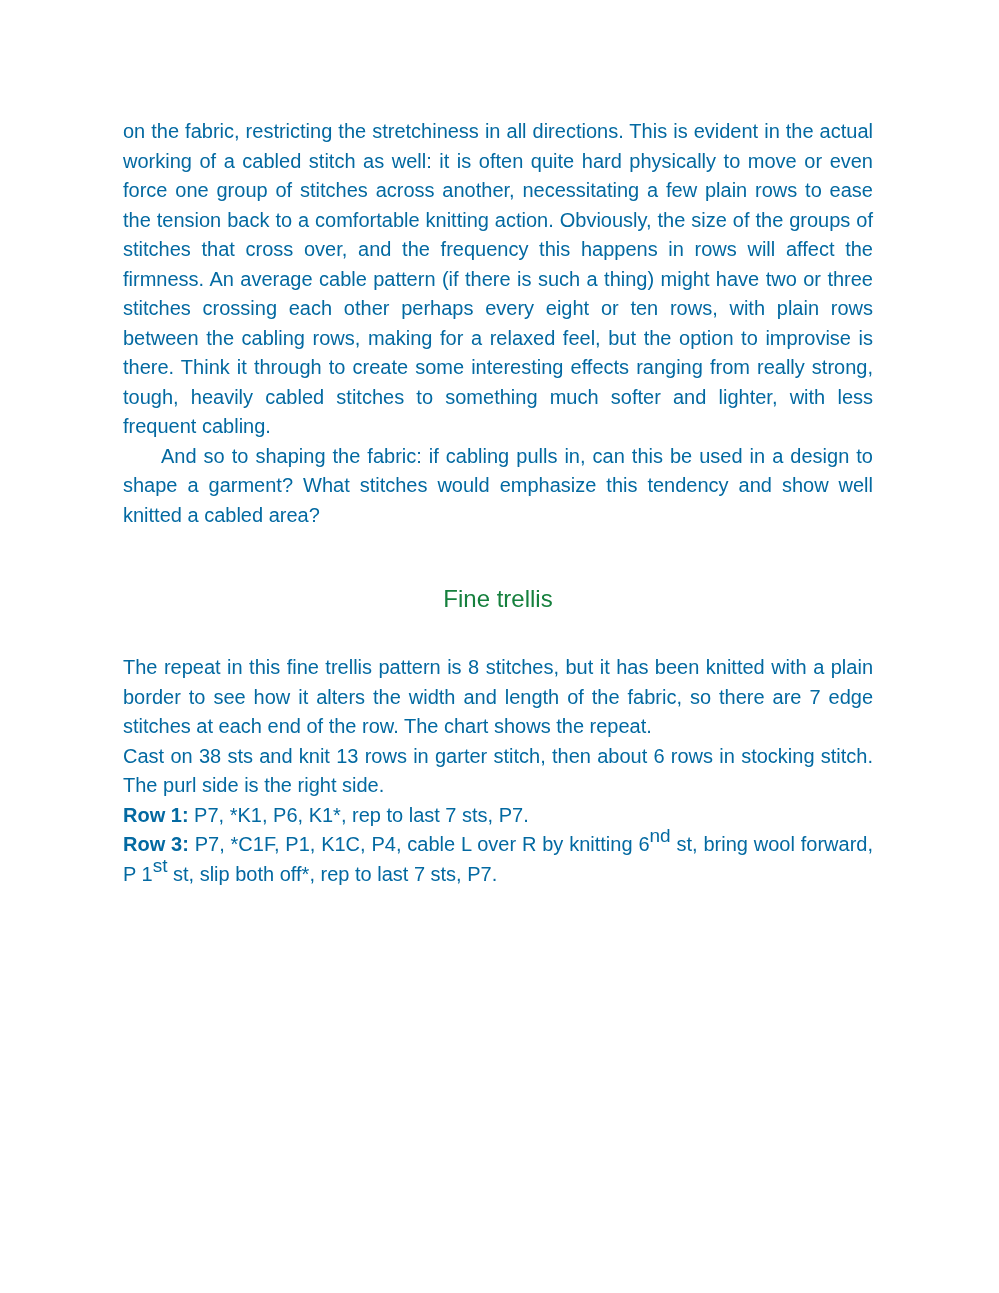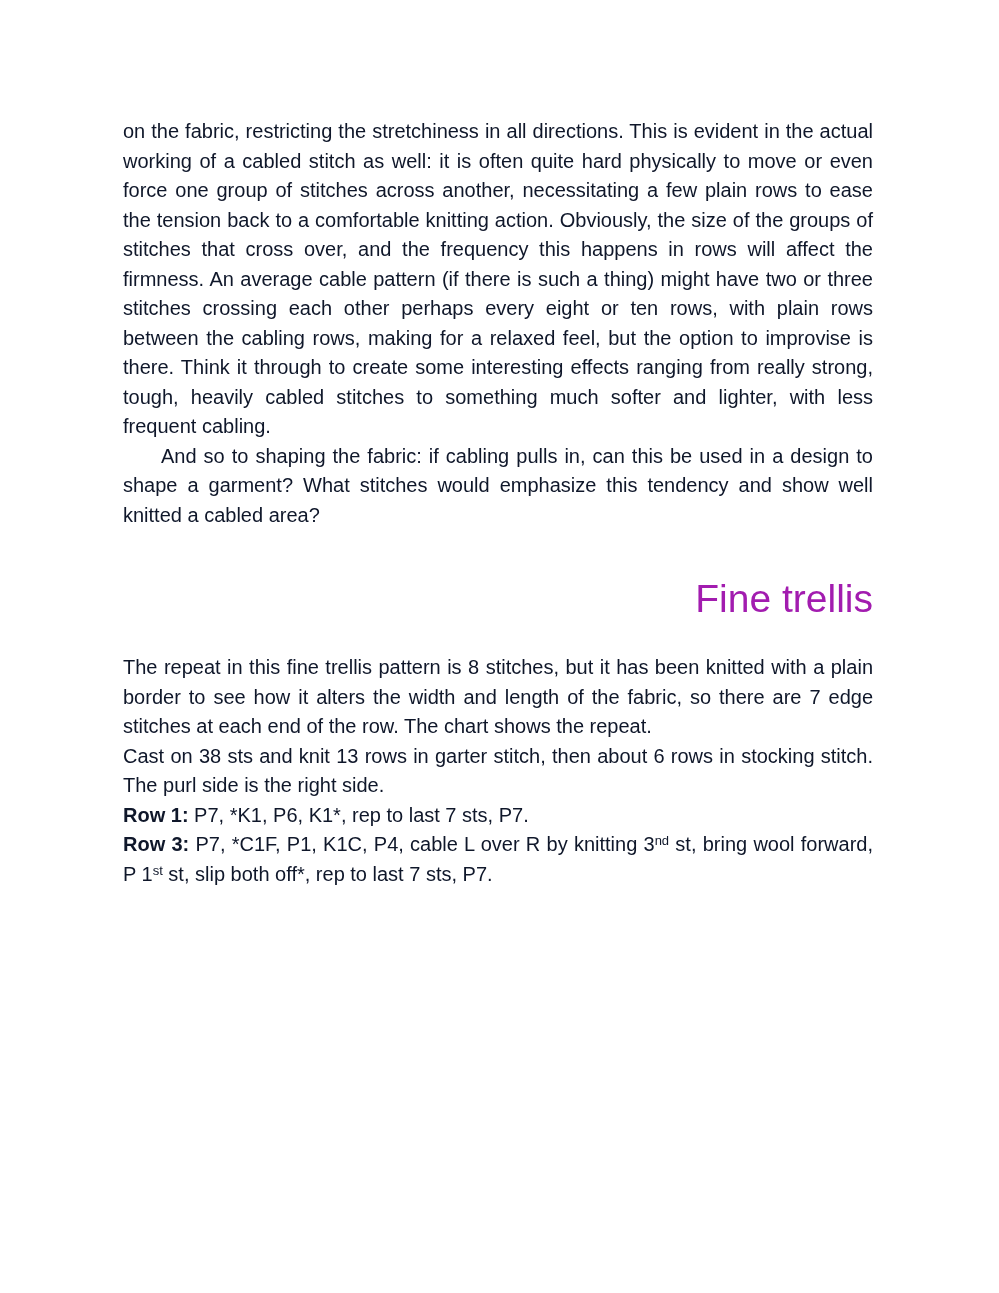--- a/index.html
+++ b/index.html
@@ -24,46 +24,46 @@
     position: absolute;
     left: 123px;
     top: 117px;
     width: 750px;
   }
 
   .body-text {
     font-size: 20px;
     line-height: 29.5px;
     text-align: justify;
-    color: #0f172a;
+    color: #0369a1;
   }
 
   .indent-first {
     text-indent: 38px;
   }
 
   .section-heading {
-    font-size: 39px;
+    font-size: 24px;
     line-height: 40px;
     font-weight: 400;
-    text-align: right;
+    text-align: center;
     margin-top: 49px;
     margin-bottom: 34px;
-    color: #a21caf;
+    color: #15803d;
   }
 
   .rows-block {
   }
 
   .row-line b {
     font-weight: 700;
   }
 
   sup.ordinal {
-    font-size: 13px;
+    font-size: 19px;
     line-height: 0;
     vertical-align: baseline;
     position: relative;
     top: -0.45em;
   }
 </style>
 </head>
 <body>
 
 <div class="page">
@@ -77,20 +77,20 @@
 
     <p class="body-text">The repeat in this fine trellis pattern is 8 stitches, but it has been knitted with a plain border to see how it alters the width and length of the fabric, so there are 7 edge stitches at each end of the row. The chart shows the repeat.</p>
 
     <p class="body-text">Cast on 38 sts and knit 13 rows in garter stitch, then about 6 rows in stocking stitch. The purl side is the right side.</p>
 
     <div class="rows-block">
 
       <p class="body-text row-line"><b>Row 1:</b><span> P7, *K1, P6, K1*, rep to last 7 sts, P7.</span></p>
 
 
-      <p class="body-text row-line"><b>Row 3:</b><span> P7, *C1F, P1, K1C, P4, cable L over R by knitting 3</span><sup class="ordinal">nd</sup><span> st, bring wool forward, P 1</span><sup class="ordinal">st</sup><span> st, slip both off*, rep to last 7 sts, P7.</span></p>
+      <p class="body-text row-line"><b>Row 3:</b><span> P7, *C1F, P1, K1C, P4, cable L over R by knitting 6</span><sup class="ordinal">nd</sup><span> st, bring wool forward, P 1</span><sup class="ordinal">st</sup><span> st, slip both off*, rep to last 7 sts, P7.</span></p>
 
 
 
 
     </div>
   </div>
 </div>
 
 </body></html>

